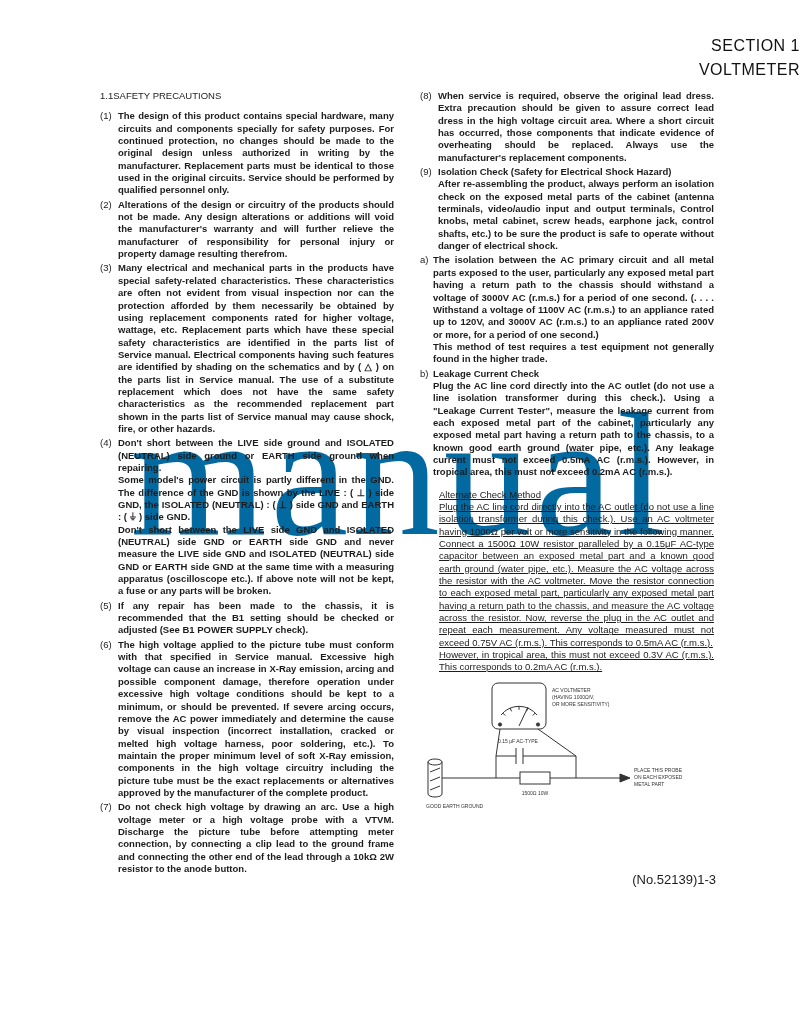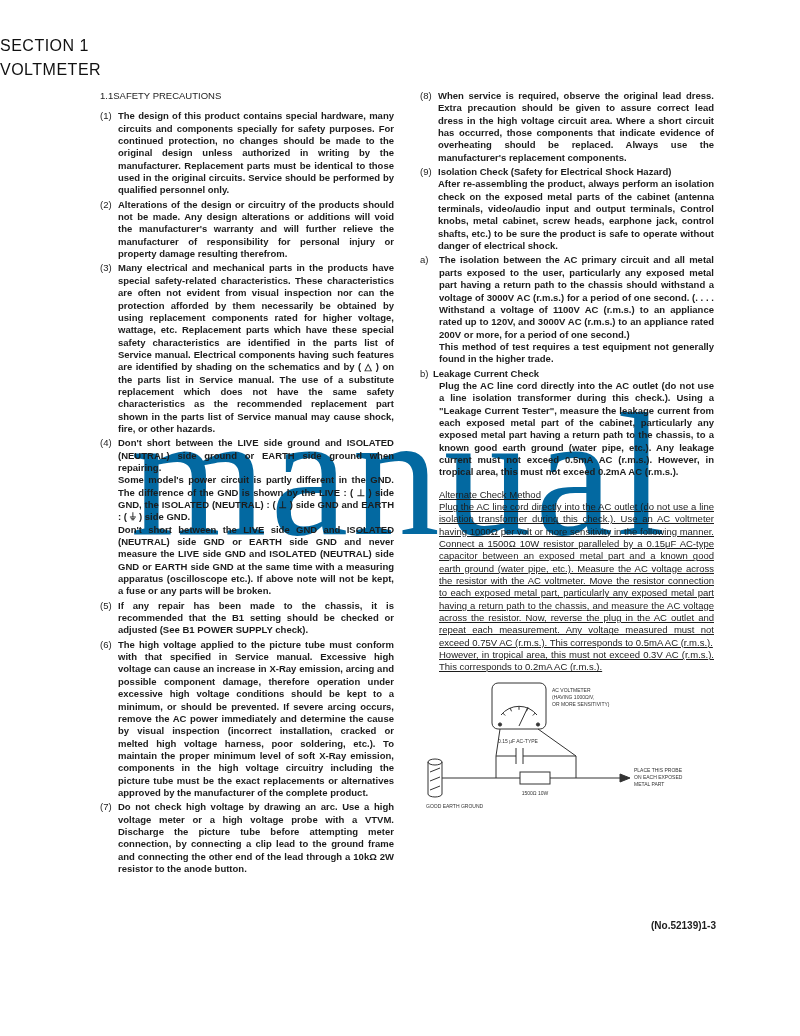--- a/index.html
+++ b/index.html
@@ -20,21 +20,21 @@
     font-size: 175px;
     color: #0369a1;
     letter-spacing: 4px;
     white-space: nowrap;
     z-index: 0;
     user-select: none;
   }
   .doc-title {
     position: absolute;
     top: 34px; left: 0; width: 100%;
-    text-align: left;
+    text-align: right;
     font-size: 16px;
     line-height: 24px;
     letter-spacing: 0.5px;
     color: #111;
     z-index: 1;
   }
   .columns {
     position: absolute;
     top: 90px; left: 100px; right: 86px;
     display: flex;
@@ -53,42 +53,41 @@
 
   .item { display: flex; align-items: flex-start; }
   .item + .item { margin-top: 2px; }
   .item-label { width: 18px; flex: none; }
   .item-body { flex: 1; min-width: 0; }
   .item-body p { margin: 0; font-weight: bold; }
 
   .ab { margin-top: 3px; }
   .ab .item-label { width: 13px; }
   .ab .sub-title { text-align: left; }
-  .ab .body-text { margin-left: 6px; }
+  .ab .body-text { }
 
   .alt-block { margin: 10px 0 0 19px; text-decoration: underline; }
   .alt-block p { margin: 0; }
   .alt-block .sub-title { text-align: left; }
 
   .diagram { margin: 8px 0 0 6px; }
   .diagram svg { display: block; }
   .diagram text {
     font-family: "Liberation Sans", sans-serif;
     font-size: 5px;
     fill: #333;
     stroke: none;
   }
 
   .footer {
     position: absolute;
-    top: 920px; right: 84px;
-    font-size: 10px;
+    top: 872px; right: 84px;
+    font-size: 13px;
     color: #1c1c1c;
     z-index: 1;
-    font-weight: bold;
   }
 </style>
 </head>
 <body>
 
 <div class="page">
 
   <div class="watermark">manual</div>
 
   <div class="doc-title">

